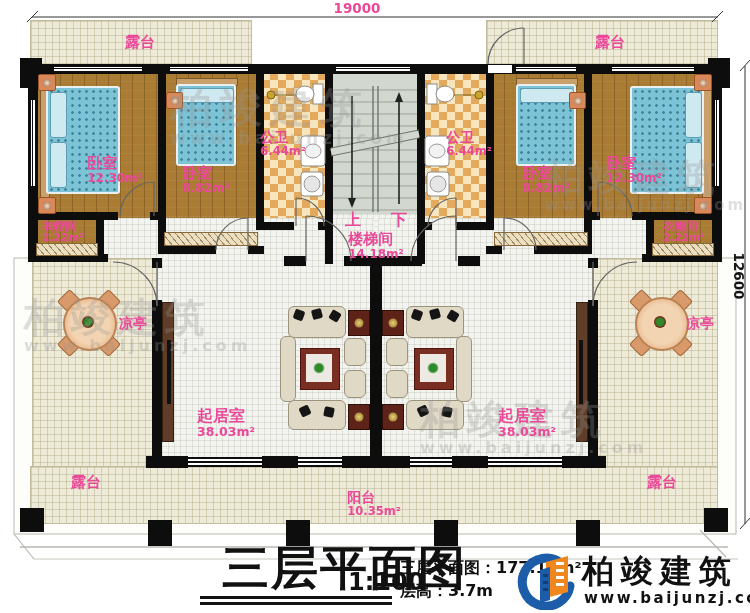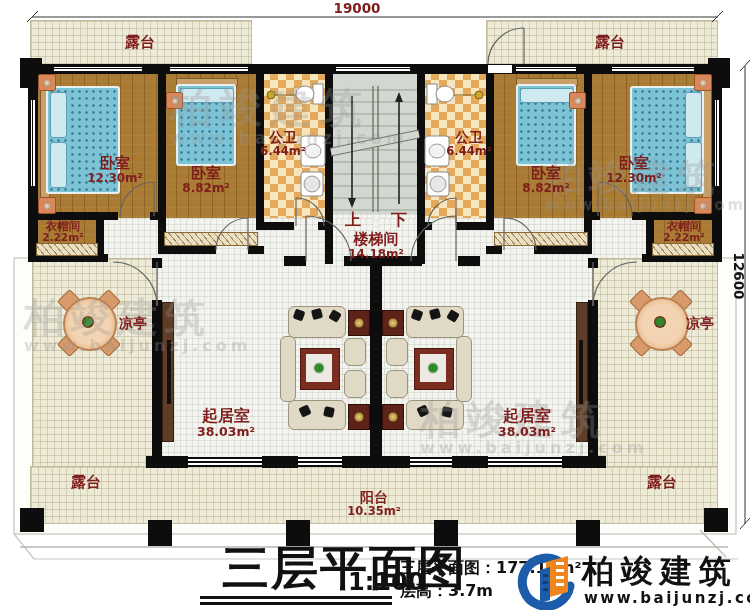--- a/index.html
+++ b/index.html
@@ -7,21 +7,21 @@
   .abs{position:absolute;}
   .beige{background-color:#edead8;background-image:linear-gradient(rgba(165,155,110,.35) 1px,transparent 1px),linear-gradient(90deg,rgba(165,155,110,.35) 1px,transparent 1px);background-size:7px 7px;border:1px solid #c2bb9c;box-sizing:border-box;}
   .whitefloor{background-color:#f3f4ef;background-image:linear-gradient(rgba(120,125,110,.16) 1px,transparent 1px),linear-gradient(90deg,rgba(120,125,110,.16) 1px,transparent 1px);background-size:6px 6px;}
   .wood{background-color:#a97b33;background-image:linear-gradient(90deg,rgba(70,40,5,.28) 1px,transparent 1px),linear-gradient(rgba(255,255,255,.06) 1px,transparent 1px);background-size:12px 9px;}
   .checker{background-color:#f7e6bd;background-image:linear-gradient(45deg,#e3aa5e 25%,transparent 25%,transparent 75%,#e3aa5e 75%),linear-gradient(45deg,#e3aa5e 25%,transparent 25%,transparent 75%,#e3aa5e 75%);background-position:0 0,8px 8px;background-size:16px 16px;}
   .gray{background:#d2d8cf;}
   .wall{background:#0d0d0d;}
   .win{background:linear-gradient(#ffffff 36%,#0d0d0d 36%,#0d0d0d 62%,#ffffff 62%);border-top:2px solid #0d0d0d;border-bottom:2px solid #0d0d0d;box-sizing:border-box;}
   .winv{background:linear-gradient(90deg,#ffffff 36%,#0d0d0d 36%,#0d0d0d 62%,#ffffff 62%);border-left:2px solid #0d0d0d;border-right:2px solid #0d0d0d;box-sizing:border-box;}
   .hatch{background:repeating-linear-gradient(50deg,rgba(100,70,30,.55) 0 1px,transparent 1px 5px),#ecdfc0;border:1px solid #8a6a3a;box-sizing:border-box;}
-  .lbl{font-weight:bold;color:#7f1d1d;white-space:nowrap;transform:translateX(-50%);text-align:center;line-height:1.05;}
+  .lbl{font-weight:bold;color:#ec4899;white-space:nowrap;transform:translateX(-50%);line-height:1.05;}
   .wm{color:rgba(150,150,150,.30);font-weight:bold;white-space:nowrap;pointer-events:none;line-height:1.05;}
   .sofa{background:#e0d9c6;border:1.5px solid #9b937c;border-radius:6px;box-sizing:border-box;}
   .pillow{background:#151515;border-radius:2px;}
   .redtbl{background:#5e2318;border:1px solid #2e0f08;box-sizing:border-box;}
   .golddot{position:absolute;left:50%;top:50%;width:9px;height:9px;border-radius:50%;transform:translate(-50%,-50%);background:radial-gradient(#ead27c,#8a6a1e);}
   .nst{background:#d8885a;border:1px solid #9c5426;border-radius:2px;box-sizing:border-box;}
   .nstdot{position:absolute;left:50%;top:50%;width:8px;height:8px;border-radius:50%;transform:translate(-50%,-50%);background:radial-gradient(#f0e2d2,#a06030);}
   .bed{background-color:#7cc3d6;background-image:radial-gradient(rgba(15,80,110,.55) 1px,transparent 1.6px);background-size:7px 7px;border:2px solid #e9f0f2;border-radius:3px;box-sizing:border-box;}
   .bpillow{background:#cfe9f0;border:1px solid #5c9eb4;border-radius:3px;}
   .chair{background:#d89a6a;border:1px solid #a5693a;border-radius:3px;}

